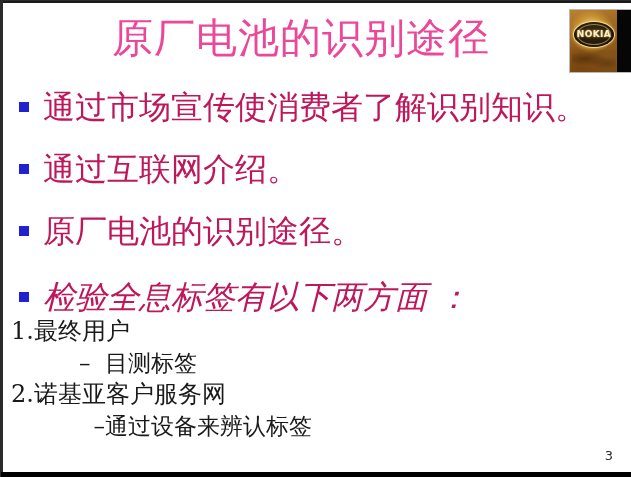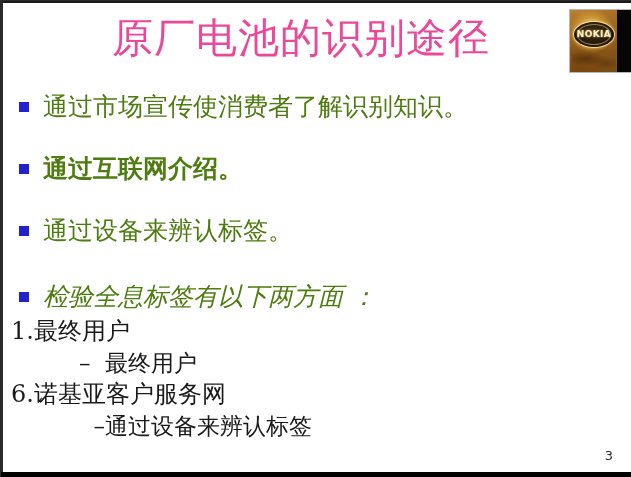--- a/index.html
+++ b/index.html
@@ -146,23 +146,23 @@
   }
   .bullet-mark {
     width: 10px;
     height: 10px;
     background: #2222cc;
     margin-top: 11px;
     margin-right: 14px;
     flex: 0 0 auto;
   }
   .bullet-text {
-    font-size: 25px;
+    font-size: 32px;
     line-height: 32px;
-    color: #4d7c0f;
+    color: #be185d;
     white-space: nowrap;
     font-family: "DejaVu Serif", "Liberation Serif", serif;
   }
 
   .num-row {
     position: absolute;
     left: 10px;
     font-size: 24px;
     line-height: 30px;
     color: #1a1a1a;
@@ -215,42 +215,42 @@
     <div class="logo-black"></div>
   </div>
 
   <div class="body-area">
 
     <div class="bullet-row" style="top:6px;">
       <span class="bullet-mark"></span>
       <span class="bullet-text">通过市场宣传使消费者了解识别知识。</span>
     </div>
 
-    <div class="bullet-row" style="top:68px;font-weight:bold;">
+    <div class="bullet-row" style="top:68px;">
       <span class="bullet-mark"></span>
       <span class="bullet-text">通过互联网介绍。</span>
     </div>
 
     <div class="bullet-row" style="top:130px;">
       <span class="bullet-mark"></span>
-      <span class="bullet-text">通过设备来辨认标签。</span>
+      <span class="bullet-text">原厂电池的识别途径。</span>
     </div>
 
     <div class="bullet-row" style="top:196px;font-style:italic;">
       <span class="bullet-mark"></span>
       <span class="bullet-text">检验全息标签有以下两方面 ：</span>
     </div>
 
     <div class="num-row" style="top:231px;">1.最终用户</div>
 
     <div class="sub-row" style="top:263px;">
-      <span class="sub-dash">–</span><span>最终用户</span>
-    </div>
-
-    <div class="num-row" style="top:294px;">6.诺基亚客户服务网</div>
+      <span class="sub-dash">–</span><span>目测标签</span>
+    </div>
+
+    <div class="num-row" style="top:294px;">2.诺基亚客户服务网</div>
 
     <div class="sub-row" style="top:326px;text-align:right;">
       <span class="sub-dash">–</span><span>通过设备来辨认标签</span>
     </div>
 
   </div>
 
   <div class="page-number">3</div>
 
 </div>

